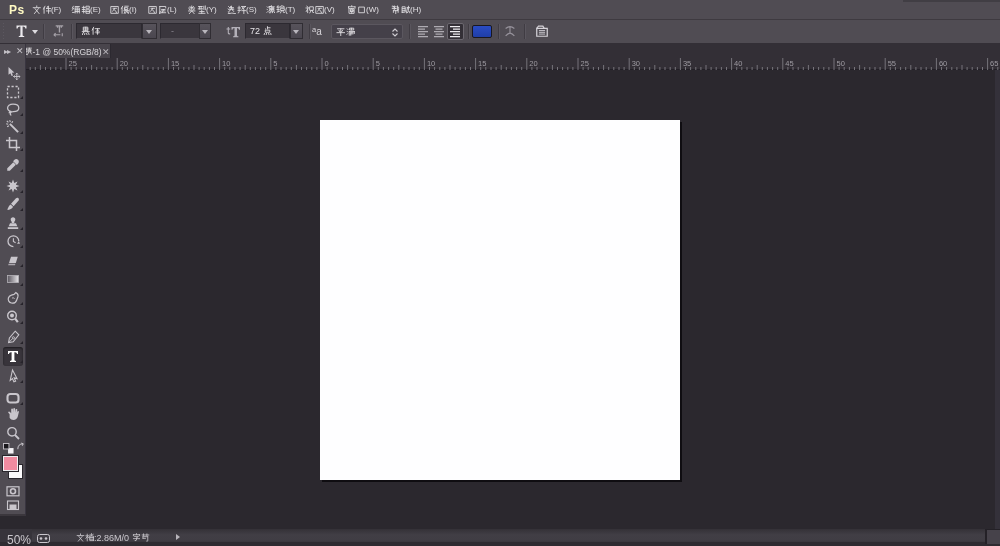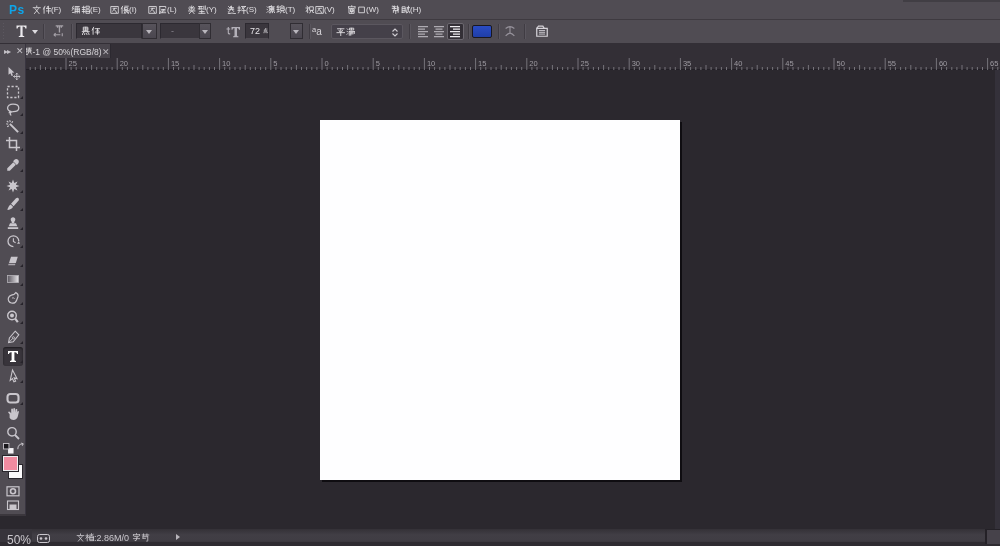--- a/index.html
+++ b/index.html
@@ -199,21 +199,21 @@
 <div class="abs" style="left:0;top:19px;width:1000px;height:25px;background:#504c53;border-top:1px solid #3e3a40;border-bottom:1px solid #332f36"></div>
 <div class="abs" style="left:0;top:44px;width:1000px;height:14px;background:#332f36"></div>
 <div class="abs" style="left:0;top:44px;width:111px;height:14px;background:#49454c;border-right:1px solid #2c2930" id="tab"></div>
 <div class="abs" style="left:0;top:58px;width:1000px;height:12px;background:#332f36;border-bottom:1px solid #221f26"></div>
 <div class="abs" style="left:0;top:70px;width:1000px;height:461px;background:#2b282e"></div>
 <div class="abs" style="left:320px;top:120px;width:360px;height:360px;background:#fefeff;box-shadow:2px 2px 0 rgba(10,8,12,.85)"></div>
 <div class="abs" style="left:0;top:529px;width:1000px;height:13px;background:linear-gradient(#343137,#413e45 45%,#403d44 85%,#3a373d)"></div>
 <div class="abs" style="left:0;top:542px;width:1000px;height:4px;background:#2e2b31"></div>
 <div class="abs" style="left:0;top:529px;width:32px;height:13px;background:#37343b"></div>
 <div class="abs" style="left:903px;top:0;width:97px;height:2px;background:#413e44"></div>
-<div class="abs" style="left:9px;top:3px;font-size:12px;font-weight:bold;color:#0ea5e9;letter-spacing:0.5px;transform:translateZ(0)">Ps</div>
+<div class="abs" style="left:9px;top:3px;font-size:12px;font-weight:bold;color:#fef9c3;letter-spacing:0.5px;transform:translateZ(0)">Ps</div>
 <div class="mi" style="left:32px">
     <svg class="cj" style="width:9.5px;height:9.5px" viewBox="0 0 16 16">
       <use href="#cwen"></use>
     </svg>
     <svg class="cj" style="width:9.5px;height:9.5px" viewBox="0 0 16 16">
       <use href="#cjian"></use>
     </svg>
     <span>(F)</span>
   </div>
 <div class="mi" style="left:71px">
@@ -318,21 +318,21 @@
   </div>
 <div class="dbtn" style="left:142px;width:15px"></div>
 <div class="fld" style="left:160px;width:40px;color:#8a8790">
     <span style="margin-left:6px">-</span>
   </div>
 <div class="dbtn" style="left:199px;width:12px"></div>
 <svg class="abs" style="left:225px;top:25px;width:16px;height:13px" viewBox="0 0 16 13">
     <path d="M1.5 4 H5.2 M3.3 2 V7.8 C3.3 8.8 4 9.1 5.2 8.8" fill="none" stroke="#b3b0b8" stroke-width="1.1"></path>
     <path d="M6.5 2 H15 V4.8 H14 C13.8 3.5 13.3 3.1 12 3 V10.3 C12 11.1 12.4 11.2 13.4 11.3 V12.2 H8.1 V11.3 C9.1 11.2 9.5 11.1 9.5 10.3 V3 C8.2 3.1 7.7 3.5 7.5 4.8 H6.5 Z" fill="#b3b0b8"></path>
   </svg>
-<div class="fld" style="left:245px;width:24px">
+<div class="fld" style="left:245px;width:45px">
     <span style="font-size:9px">72&nbsp;</span>
     <svg class="cj" style="width:9.5px;height:9.5px" viewBox="0 0 16 16">
       <use href="#cdian"></use>
     </svg>
   </div>
 <div class="dbtn" style="left:290px;width:13px"></div>
 <div class="sep" style="left:309px"></div>
 <div class="abs" style="left:312px;top:25px;color:#d8d5da;font-size:10px;transform:translateZ(0)"><span style="font-size:7.5px;vertical-align:3px">a</span>a</div>
 <div class="fld" style="left:331px;top:24px;width:72px;height:15px;background:rgba(69,65,74,.992);border:1px solid #5b575f;border-radius:2px">
     <svg class="cj" style="width:9.5px;height:9.5px" viewBox="0 0 16 16">

